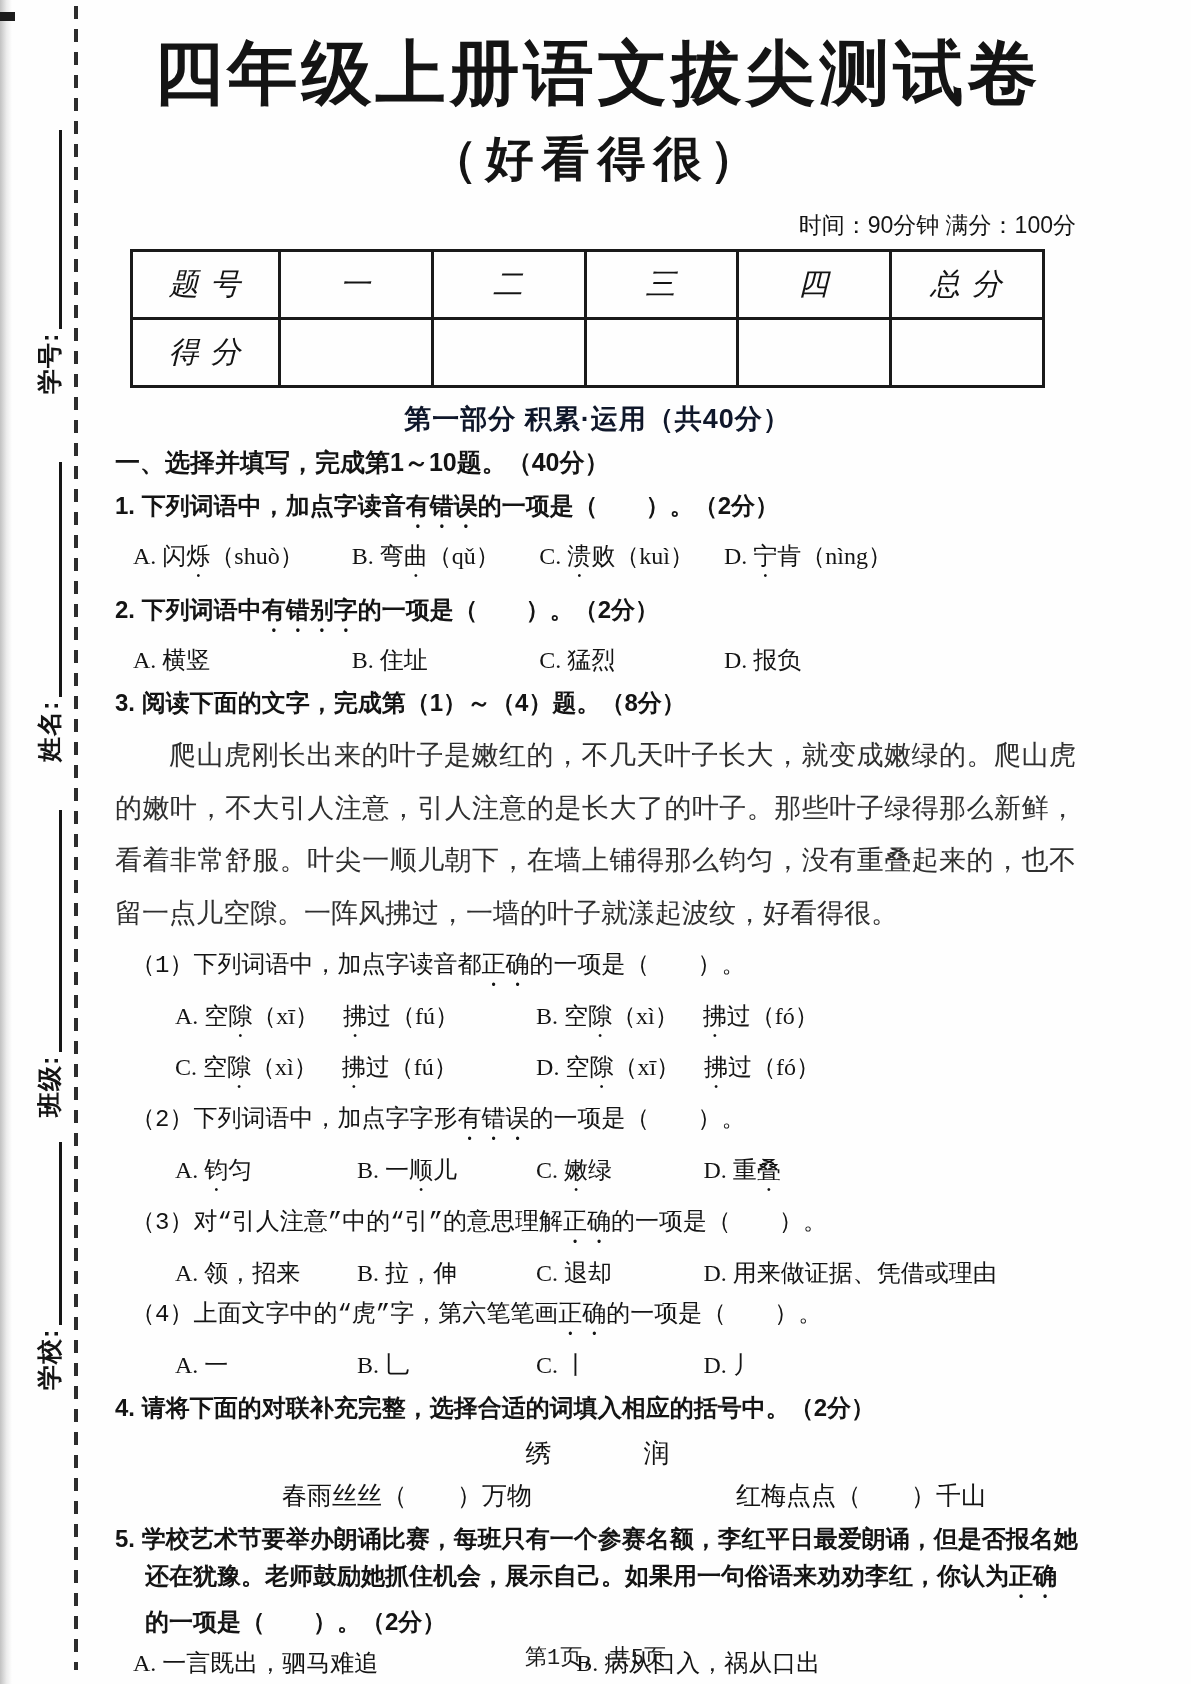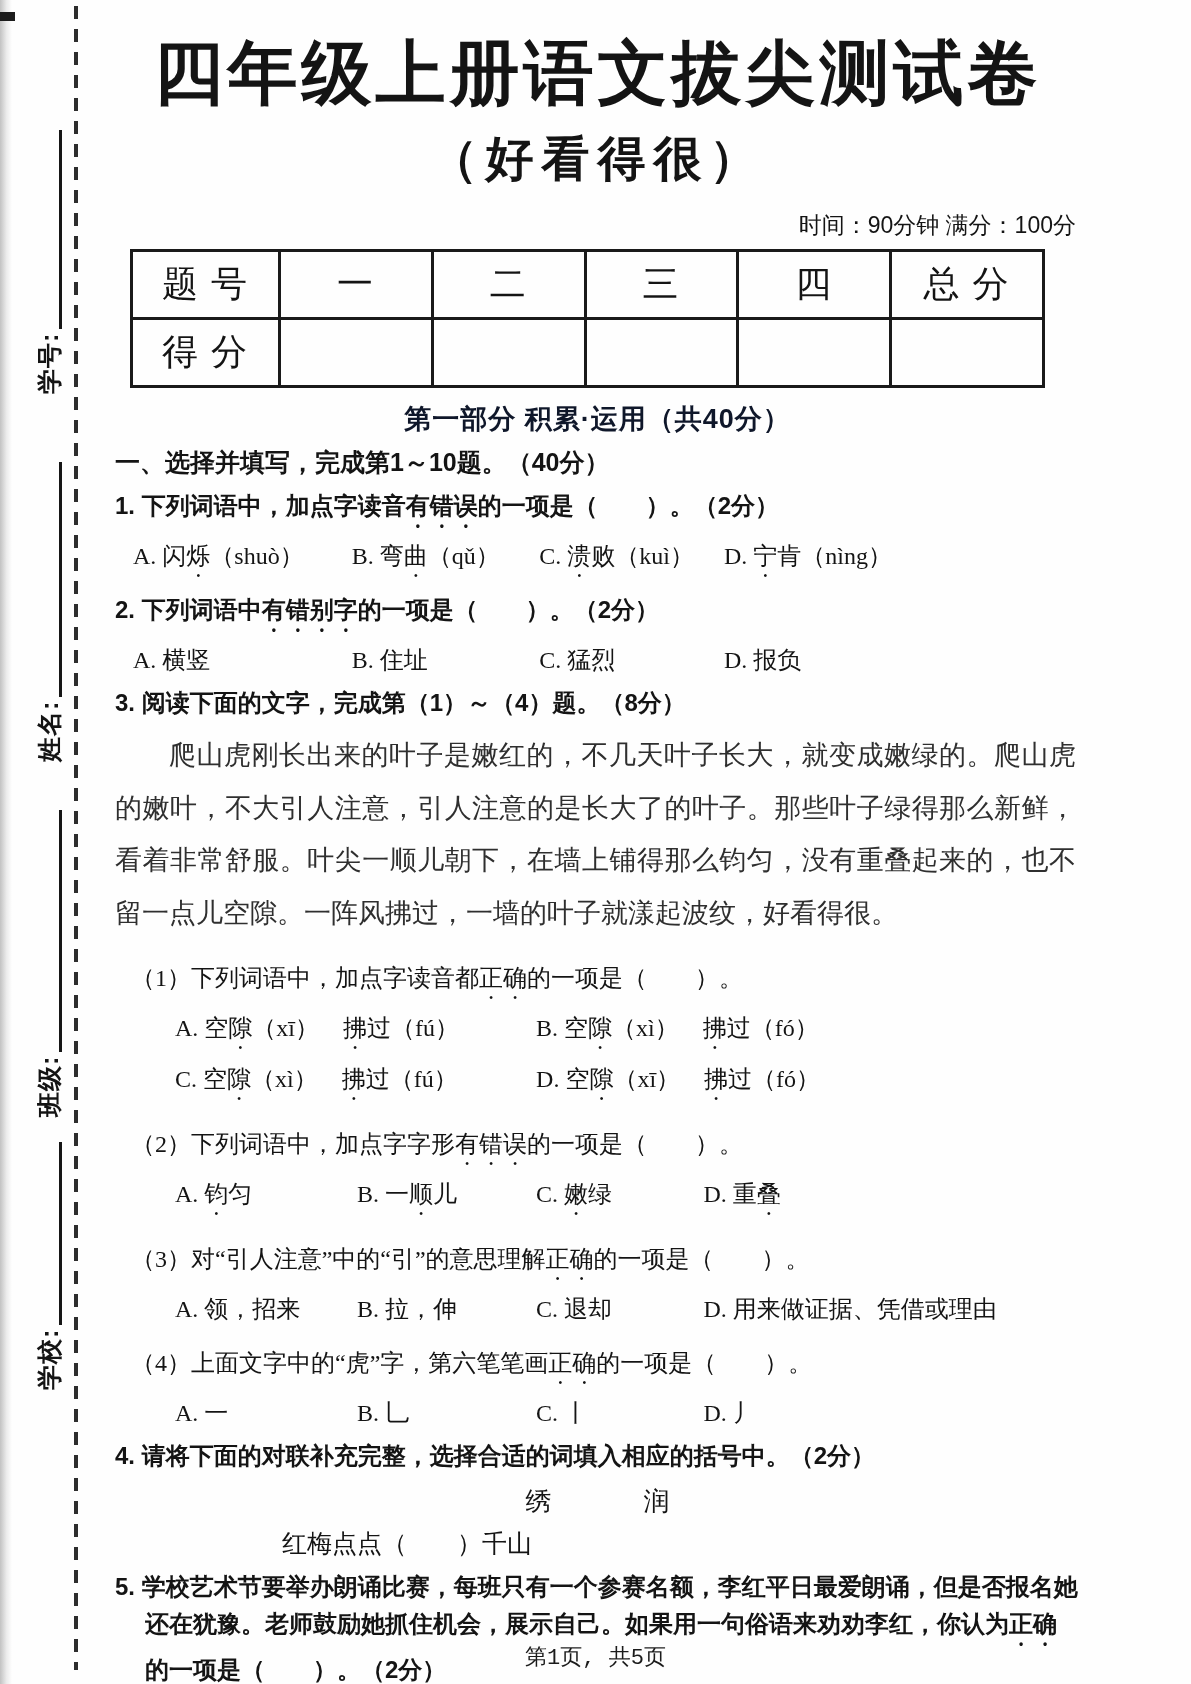--- a/index.html
+++ b/index.html
@@ -14,25 +14,25 @@
   .m-unit{position:absolute;left:62px;height:26px;display:flex;align-items:flex-end;
         transform:rotate(-90deg);transform-origin:0 100%;}
   .m-label{font-weight:bold;font-size:25px;line-height:1;white-space:nowrap;letter-spacing:1px;}
   .m-line{flex:1;border-bottom:3px solid #161616;margin-left:4px;}
   .content{position:absolute;left:115px;top:26px;width:965px;}
   .title{font-size:70px;font-weight:900;text-align:center;letter-spacing:4px;margin:4px 0 0;line-height:1.25;}
   .subtitle{font-size:48px;font-weight:800;text-align:center;letter-spacing:8px;margin:10px 0 0;line-height:1.3;}
   .meta{text-align:right;font-weight:400;font-size:23px;margin:20px 4px 8px 0;}
   table.score{border-collapse:collapse;table-layout:fixed;width:915px;margin-left:15px;
         font-family:"Liberation Serif","DejaVu Serif",serif;}
-  table.score td{border:3px solid #1a1a1a;height:63px;text-align:center;font-size:36px;letter-spacing:2px;}
+  table.score td{border:3px solid #1a1a1a;height:63px;text-align:center;font-size:30px;letter-spacing:2px;font-style:italic;}
   .part-heading{text-align:center;font-weight:800;font-size:27px;color:#0f172a;margin:13px 0 4px;letter-spacing:1px;}
   .section-line{font-weight:800;font-size:25px;margin:9px 0 4px;}
   .stem{font-weight:700;font-size:24px;line-height:1.55;margin:8px 0 2px;padding-left:30px;text-indent:-30px;}
-  .sub-stem{font-family:Liberation Serif, serif;font-size:24px;line-height:1.5;margin:20px 0 2px;padding-left:16px;}
+  .sub-stem{font-family:Liberation Mono, monospace;font-size:24px;line-height:1.5;margin:8px 0 2px;padding-left:16px;}
   .passage{font-family:Liberation Sans, sans-serif;font-size:27px;line-height:1.95;
         text-align:justify;text-indent:2em;color:#2f2f2f;margin:8px 4px 4px 0;}
   .opt-row4{display:grid;grid-template-columns:23.1% 19.8% 19.5% auto;padding-left:18px;
         font-family:"Liberation Serif","DejaVu Serif",serif;font-size:24px;margin:7px 0;}
   .opt-row4.sub{padding-left:60px;grid-template-columns:20.1% 19.8% 18.5% auto;}
   .opt-row2{display:grid;grid-template-columns:39.9% auto;padding-left:60px;
         font-family:"Liberation Serif","DejaVu Serif",serif;font-size:24px;margin:7px 0;row-gap:8px;}
   .opt-row2.q5{padding-left:18px;grid-template-columns:46.8% auto;row-gap:14px;}
   .couplet-words{display:flex;justify-content:center;gap:92px;
         font-family:"Liberation Serif","DejaVu Serif",serif;font-size:26px;margin:10px 0 2px;}
@@ -154,20 +154,21 @@
       <span>C. 丨</span>
       <span>D. 丿</span>
     </div>
 
     <div class="stem">4. 请将下面的对联补充完整，选择合适的词填入相应的括号中。（2分）</div>
     <div class="couplet-words">
       <span>绣</span>
       <span>润</span>
     </div>
     <div class="couplet-line">
+      <span>春雨丝丝（　　）万物</span>
       <span>红梅点点（　　）千山</span>
     </div>
 
     <div class="stem"><span>5. 学校艺术节要举办朗诵比赛，每班只有一个参赛名额，李红平日最爱朗诵，但是否报名她还在犹豫。老师鼓励她抓住机会，展示自己。如果用一句俗语来劝劝李红，你认为</span><span class="em">正确</span><span>的一项是（　　）。（2分）</span></div>
     <div class="opt-row2 q5">
       <span>A. 一言既出，驷马难追</span>
       <span>B. 病从口入，祸从口出</span>
 
     </div>
   </div>

